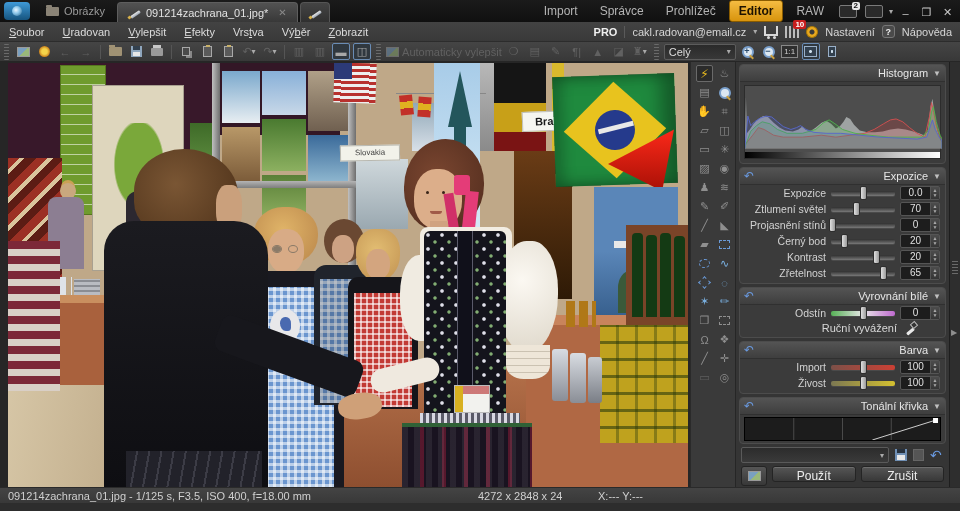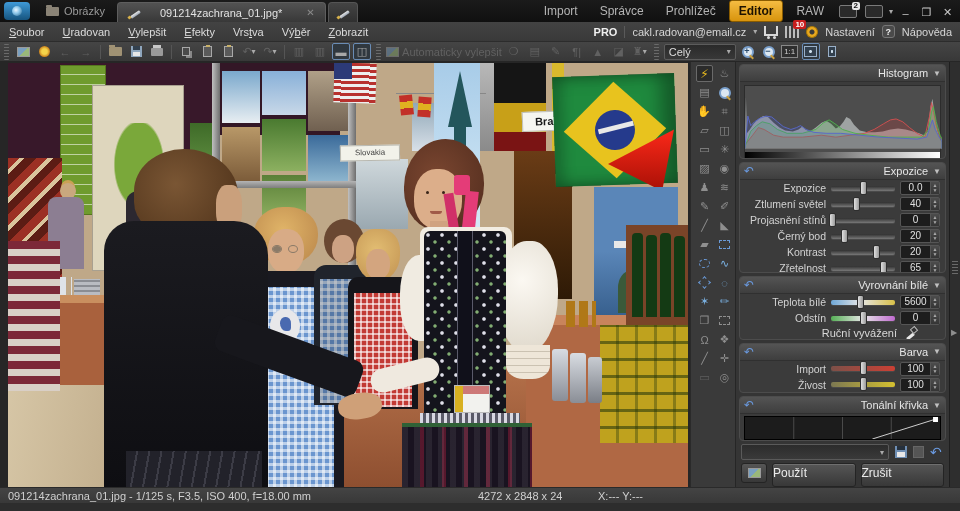--- a/index.html
+++ b/index.html
@@ -7,21 +7,21 @@
   #app{position:relative;width:960px;height:511px;overflow:hidden;
        font-family:"Liberation Sans","DejaVu Sans",sans-serif;font-size:11px;color:#d6d6d6;background:#3c3c3c}
 
   
   #titlebar{position:absolute;left:0;top:0;width:960px;height:22px;background:linear-gradient(#1b1b1b,#101010);display:flex;align-items:stretch}
   .appicon{width:26px;height:18px;margin:2px 4px;border-radius:4px;background:linear-gradient(#3f9ad8,#16547e);position:relative}
   .appicon:before{content:"";position:absolute;left:8px;top:4px;width:10px;height:10px;border-radius:50%;background:radial-gradient(circle at 40% 40%,#eaf6ff,#8ec8ea 40%,#1c5b86)}
   .ftab{display:flex;align-items:center;gap:5px;padding:0 12px;color:#9a9a9a}
   .folder{width:13px;height:9px;background:#8a8376;border-radius:1px;position:relative}
   .folder:before{content:"";position:absolute;left:0;top:-2px;width:6px;height:2px;background:#8a8376;border-radius:1px 1px 0 0}
-  .doctab{display:flex;align-items:center;gap:20px;padding:0 10px;margin-top:2px;background:linear-gradient(#525252,#383838);border:1px solid #5e5e5e;border-bottom:none;border-radius:4px 4px 0 0;color:#e2e2e2}
+  .doctab{display:flex;align-items:center;gap:6px;padding:0 10px;margin-top:2px;background:linear-gradient(#525252,#383838);border:1px solid #5e5e5e;border-bottom:none;border-radius:4px 4px 0 0;color:#e2e2e2}
   .pen{width:12px;height:12px;position:relative}
   .pen:before{content:"";position:absolute;left:2px;top:6px;width:11px;height:3px;background:linear-gradient(#e8e8e8,#9aa4b2);transform:rotate(-35deg);border-radius:1px}
   .pen:after{content:"";position:absolute;left:0px;top:9px;width:3px;height:3px;background:#d8b24a;transform:rotate(-35deg)}
   .tclose{color:#8a8a8a;font-size:10px;margin-left:4px}
   .minitab{display:flex;align-items:center;padding:0 8px;margin:2px 0 0 2px;background:linear-gradient(#444,#303030);border:1px solid #555;border-bottom:none;border-radius:4px 4px 0 0}
   #modules{margin-left:auto;display:flex;align-items:center;gap:4px;padding-right:4px}
   .module{padding:3px 9px;color:#b4b4b4;font-size:12px}
   .module.active{background:linear-gradient(#f5bc42,#d8940d);color:#1d1200;font-weight:bold;border-radius:3px;border:1px solid #8a5c00}
   .sysico{position:relative;width:18px;height:13px;border:1px solid #7a7a7a;border-radius:2px;background:#2a2a2a;margin:0 2px}
   .badge2{position:absolute;right:-4px;top:-4px;background:#e8e8e8;color:#111;font-size:8px;line-height:8px;padding:0 2px;border-radius:2px;font-weight:bold}
@@ -107,21 +107,21 @@
   .dropper:before{content:"";position:absolute;left:1px;bottom:1px;width:9px;height:3px;background:#e8e8e8;transform:rotate(-40deg);border-radius:1px}
   .dropper:after{content:"";position:absolute;right:0;top:0;width:4px;height:4px;background:#333;border:1px solid #bbb;transform:rotate(-40deg)}
   .curvebox{margin:2px 4px 2px 4px;height:24px;background:#1c1c1c;border:1px solid #000;position:relative}
   .presetrow{display:flex;align-items:center;gap:6px;margin:1px 2px 3px 2px}
   .pcombo{flex:1;height:16px;background:linear-gradient(#2c2c2c,#3a3a3a);border:1px solid #5a5a5a;border-radius:2px;display:flex;align-items:center;justify-content:flex-end;padding:0 4px}
   .fdisk{width:12px;height:12px;background:#6f8fb4;position:relative}
   .fdisk:before{content:"";position:absolute;left:2px;top:0;width:8px;height:4px;background:#26303c}
   .fdisk:after{content:"";position:absolute;left:2px;bottom:1px;width:8px;height:5px;background:#e8e8e8}
   .gdisk{width:11px;height:12px;background:#555;border:1px solid #666}
   .btnrow{display:flex;gap:5px;margin:0 2px}
-  .btn{flex:1;height:24px;background:linear-gradient(#565656,#383838);border:1px solid #242424;border-radius:3px;color:#ececec;font-size:12px;text-align:left;line-height:18px;box-shadow:inset 0 1px 0 rgba(255,255,255,.15)}
+  .btn{flex:1;height:16px;background:linear-gradient(#565656,#383838);border:1px solid #242424;border-radius:3px;color:#ececec;font-size:12px;text-align:center;line-height:18px;box-shadow:inset 0 1px 0 rgba(255,255,255,.15)}
   .btn-ico{width:26px;height:20px;background:linear-gradient(#565656,#383838);border:1px solid #242424;border-radius:3px;display:flex;align-items:center;justify-content:center}
   #splitter{position:absolute;left:949px;top:0;width:11px;height:425px;background:#2e2e2e;border-left:1px solid #1e1e1e}
   .sgrip{position:absolute;left:2px;top:198px;width:6px;height:14px;background:repeating-linear-gradient(0deg,#6a6a6a 0 1px,transparent 1px 3px)}
   .sarrow{position:absolute;left:1px;top:266px;color:#909090;font-size:8px}
 
   
   #statusbar{position:absolute;left:0;top:487px;width:960px;height:16px;background:linear-gradient(#444,#383838);border-top:1px solid #2a2a2a;display:flex;align-items:center;color:#cfcfcf}
   #statusbar span{padding:0 8px;white-space:nowrap}
   #bottomstrip{position:absolute;left:0;top:503px;width:960px;height:8px;background:#2d2d2d}
 
@@ -523,21 +523,21 @@
                 <span>▼</span>
               </span>
             </span>
         </div>
         <div class="srow">
           <span class="slbl">Ztlumení světel</span>
           <span class="track">
               <span class="thumb" style="left:39%"></span>
             </span>
           <span class="numbox">
-              <span class="num">40</span>
+              <span class="num">70</span>
               <span class="spin">
                 <span>▲</span>
                 <span>▼</span>
               </span>
             </span>
         </div>
         <div class="srow">
           <span class="slbl">Projasnění stínů</span>
           <span class="track">
               <span class="thumb" style="left:2%"></span>
@@ -589,33 +589,20 @@
               </span>
             </span>
         </div>
       </div>
 
       <div class="sec">
         <div class="sechead">
           <span class="undoico">↶</span>
           <span class="title">Vyrovnání bílé</span>
           <span class="caret">▼</span>
-        </div>
-        <div class="srow">
-          <span class="slbl">Teplota bílé</span>
-          <span class="track t-temp">
-              <span class="thumb" style="left:45%"></span>
-            </span>
-          <span class="numbox">
-              <span class="num">5600</span>
-              <span class="spin">
-                <span>▲</span>
-                <span>▼</span>
-              </span>
-            </span>
         </div>
         <div class="srow">
           <span class="slbl">Odstín</span>
           <span class="track t-tint">
               <span class="thumb" style="left:50%"></span>
             </span>
           <span class="numbox">
               <span class="num">0</span>
               <span class="spin">
                 <span>▲</span>

